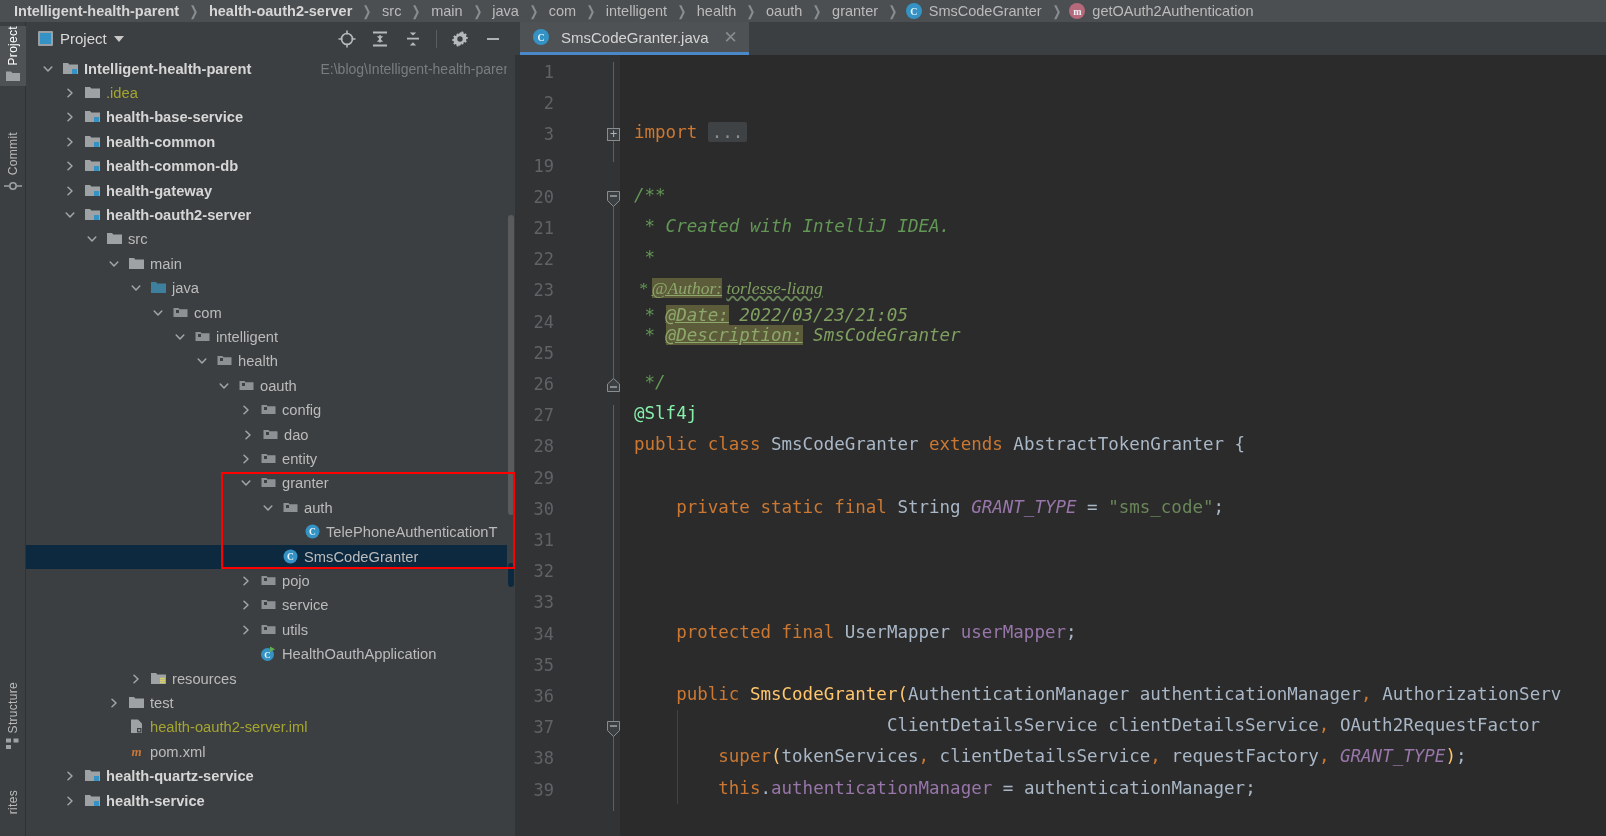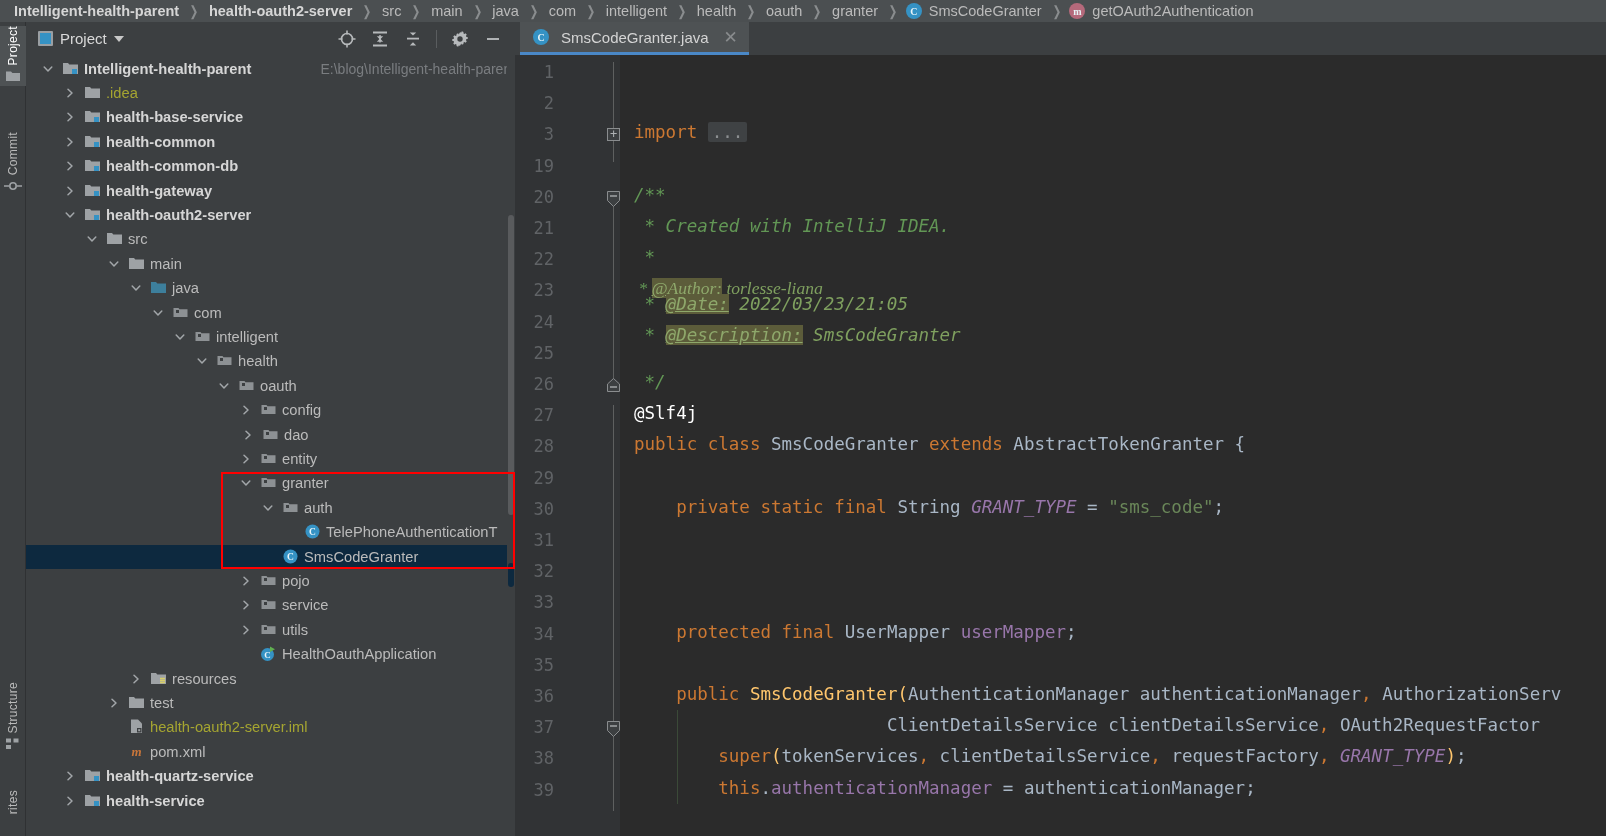--- a/index.html
+++ b/index.html
@@ -152,21 +152,21 @@
   }
   #code .line { position:absolute; left:0; white-space:pre; }
   .indentguide { position:absolute; width:1px; background:#3b4a38; }
 
   
   .kw   { color:#cc7832; }
   .str  { color:#6a8759; }
   .cmt  { color:#629755; font-style:italic; }
   .doct { color:#8ea86b; font-style:italic; text-decoration:underline; background:#5c5c3a; }
   .docv { color:#7fa05f; font-style:italic; }
-  .anno { color:#ffffff; }
+  .anno { color:#86efac; }
   .typ  { color:#a9b7c6; }
   .fld  { color:#9876aa; }
   .cst  { color:#9876aa; font-style:italic; }
   .mth2 { color:#ffc66d; }
   .fold {
     background:#3f4244; color:#8c8f91; padding:0 4px; border-radius:2px;
   }
   .squig { text-decoration:underline; text-decoration-style:wavy; text-decoration-color:#6a8759; }
   .darkbg { background:#2b2b2b; }
 </style>
@@ -700,21 +700,21 @@
         </svg></div>
     </div>
   <div id="code">
       <div class="line" style="top: 31.2px; padding-left: 14px;"></div>
       <div class="line" style="top: 62.4px; padding-left: 14px;"><span class="kw">import</span> <span class="fold">...</span></div>
       <div class="line" style="top: 93.6px; padding-left: 14px;"></div>
       <div class="line" style="top: 124.8px; padding-left: 14px;"><span class="cmt">/**</span></div>
       <div class="line" style="top: 156px; padding-left: 14px;"><span class="cmt"> * Created with IntelliJ IDEA.</span></div>
       <div class="line" style="top: 187.2px; padding-left: 14px;"><span class="cmt"> *</span></div>
       <div class="line" style="top: 218.4px; padding-left: 14px; font-family: Liberation Serif, serif;"><span class="cmt"> * </span><span class="doct">@Author:</span><span class="docv"> </span><span class="docv squig">torlesse-liang</span></div>
-      <div class="line" style="top: 234px; padding-left: 14px;"><span class="cmt"> * </span><span class="doct">@Date:</span><span class="docv darkbg"> 2022/03/23/21:05</span></div>
+      <div class="line" style="top: 245px; padding-left: 14px;"><span class="cmt"> * </span><span class="doct">@Date:</span><span class="docv darkbg"> 2022/03/23/21:05</span></div>
       <div class="line" style="top: 265px; padding-left: 14px;"><span class="cmt"> * </span><span class="doct">@Description:</span><span class="docv"> SmsCodeGranter</span></div>
       <div class="line" style="top: 312px; padding-left: 14px;"><span class="cmt"> */</span></div>
       <div class="line" style="top: 343.2px; padding-left: 14px;"><span class="anno">@Slf4j</span></div>
       <div class="line" style="top: 374.4px; padding-left: 14px;"><span class="kw">public class</span> <span class="typ">SmsCodeGranter</span> <span class="kw">extends</span> <span class="typ">AbstractTokenGranter</span> {</div>
       <div class="line" style="top: 405.6px; padding-left: 14px;"></div>
       <div class="line" style="top: 436.8px; padding-left: 14px;">    <span class="kw">private static final</span> <span class="typ">String</span> <span class="cst">GRANT_TYPE</span> = <span class="str">"sms_code"</span>;</div>
       <div class="line" style="top: 468px; padding-left: 14px;"></div>
       <div class="line" style="top: 530.4px; padding-left: 14px;"></div>
       <div class="line" style="top: 561.6px; padding-left: 14px;">    <span class="kw">protected final</span> <span class="typ">UserMapper</span> <span class="fld">userMapper</span>;</div>
       <div class="line" style="top: 592.8px; padding-left: 14px;"></div>

